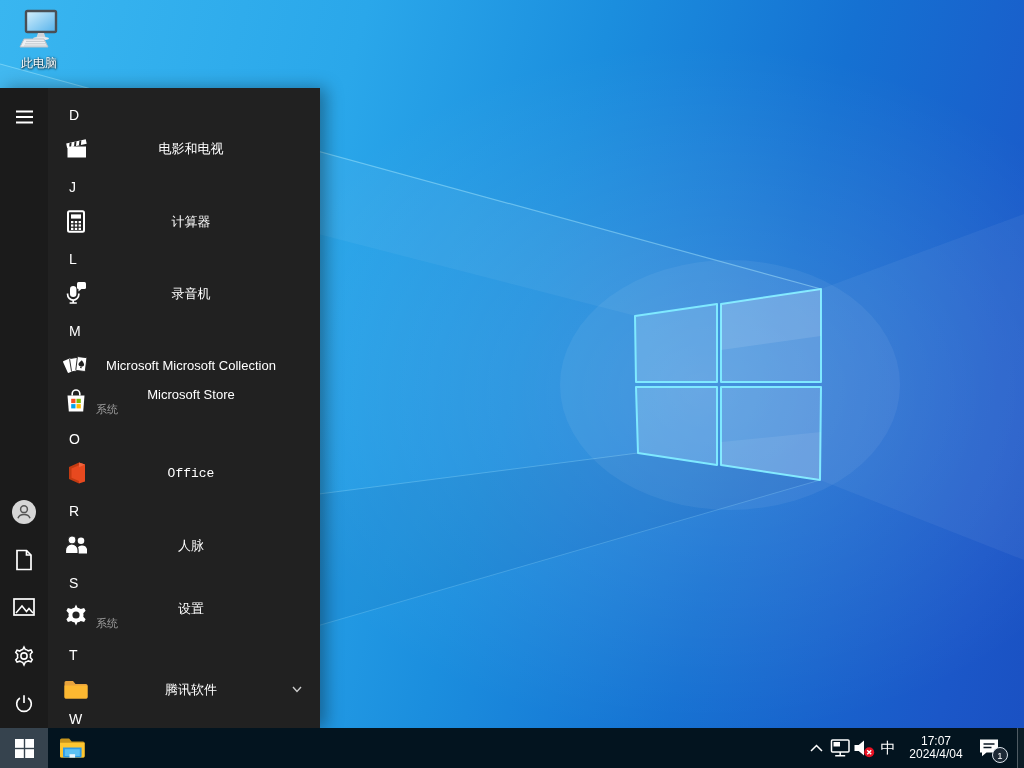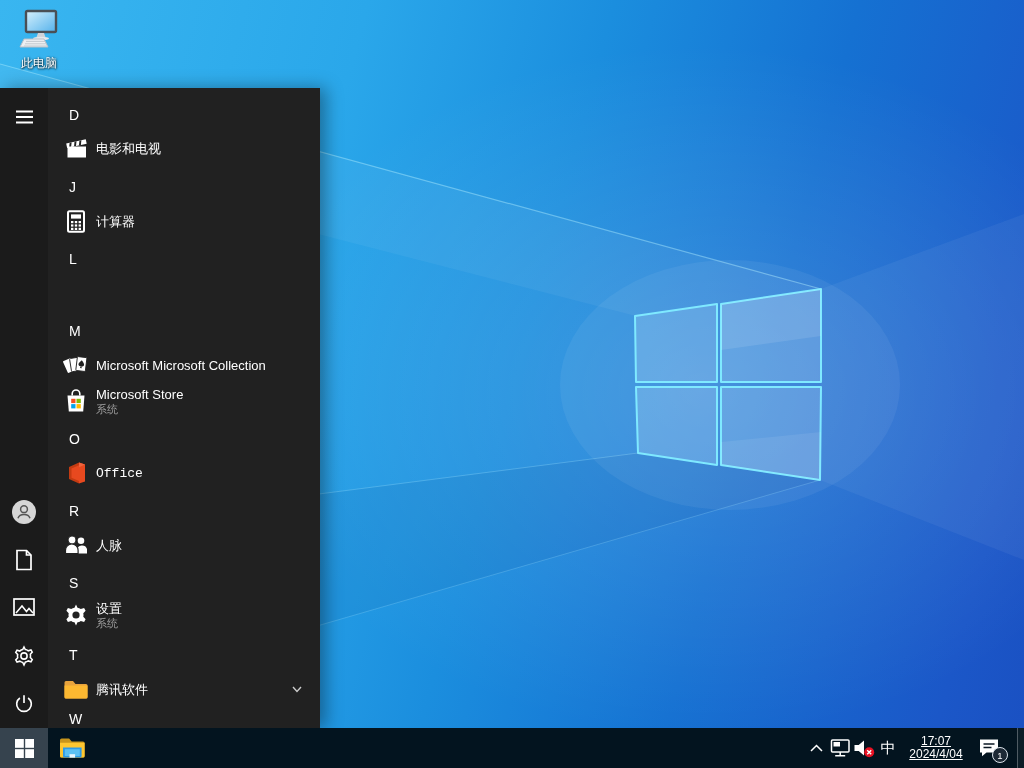--- a/index.html
+++ b/index.html
@@ -27,21 +27,21 @@
   .rail-btn{position:absolute;left:0;width:48px;height:48px;display:flex;
     align-items:center;justify-content:center;cursor:pointer;}
   .app-area{position:absolute;left:48px;top:0;right:0;height:100%;}
   .section-letter{position:absolute;left:21px;width:40px;height:22px;
     color:#fff;font-size:14px;display:flex;align-items:center;cursor:pointer;}
   .app-row{position:absolute;left:0;right:0;height:32px;display:flex;align-items:center;cursor:pointer;}
   .app-row.two-line{height:40px;}
   .app-icon{position:absolute;left:14px;width:28px;height:28px;display:flex;
     align-items:center;justify-content:center;}
   .app-texts{position:absolute;left:48px;right:34px;display:flex;flex-direction:column;justify-content:center;}
-  .app-label{color:#fff;font-size:13px;line-height:15px;white-space:nowrap;overflow:hidden;}
+  .app-label{color:#fff;font-size:13px;line-height:15px;white-space:nowrap;overflow:hidden;text-align:center;}
   .app-sublabel{color:#9e9e9e;font-size:11px;line-height:14px;}
   .row-chevron{position:absolute;right:16px;top:50%;margin-top:-7px;width:14px;height:14px;}
 
   
   .taskbar{position:absolute;left:0;top:728px;width:1024px;height:40px;background:#03141f;}
   .start-button{position:absolute;left:0;top:0;width:48px;height:40px;background:#36434e;
     display:flex;align-items:center;justify-content:center;cursor:pointer;}
   .task-btn{position:absolute;top:0;width:48px;height:40px;display:flex;
     align-items:center;justify-content:center;cursor:pointer;}
   .tray-item{position:absolute;top:0;height:40px;display:flex;align-items:center;
@@ -182,20 +182,34 @@
           </g>
         </svg>
           </span>
         <span class="app-texts">
             <span class="app-label">计算器</span>
           </span>
       </div>
 
       <div class="section-letter" style="top:160px;">L</div>
 
+      <div class="app-row" style="top:189px;">
+        <span class="app-icon">
+            <svg width="22" height="24" viewBox="0 0 22 24">
+          <rect x="12" y="1" width="9" height="7" rx="1.5" fill="#fff"></rect>
+          <polygon points="13.5,7.5 13.5,10.5 17,7.5" fill="#fff"></polygon>
+          <rect x="5" y="5" width="6.4" height="11" rx="3.2" fill="#fff"></rect>
+          <path d="M2.6,12.5 v1 a5.6,5.6 0 0 0 11.2,0 v-1" fill="none" stroke="#fff" stroke-width="1.7"></path>
+          <path d="M8.2,19.4 V22 M4.6,22 h7.2" stroke="#fff" stroke-width="1.7"></path>
+        </svg>
+          </span>
+        <span class="app-texts">
+            <span class="app-label">录音机</span>
+          </span>
+      </div>
 
       <div class="section-letter" style="top:232px;">M</div>
 
       <div class="app-row" style="top:261px;">
         <span class="app-icon">
             <svg width="26" height="24" viewBox="0 0 26 24">
           <rect x="2" y="6" width="9" height="13" rx="1" fill="#fff" transform="rotate(-24 6.5 12.5)"></rect>
           <rect x="7.5" y="4.8" width="9" height="13.4" rx="1" fill="#fff" stroke="#212121" stroke-width="0.9" transform="rotate(-9 12 11.5)"></rect>
           <g transform="rotate(7 18 11.5)">
             <rect x="13.5" y="4" width="9.6" height="14" rx="1" fill="#fff" stroke="#212121" stroke-width="0.9"></rect>
@@ -337,21 +351,21 @@
         <path d="M1.5,7 v6 h4.2 L11,17.5 V2.5 L5.7,7 Z" fill="#fff"></path>
         <circle cx="16.2" cy="14.2" r="5" fill="#e81123"></circle>
         <path d="M14.2,12.2 l4,4 M18.2,12.2 l-4,4" stroke="#fff" stroke-width="1.4"></path>
       </svg>
     </div>
 
     <div class="tray-item ime" style="left:876px;width:24px;">
       <span>中</span>
     </div>
 
-    <div class="tray-item clock" style="left:899px;width:74px;text-decoration:underline;">
+    <div class="tray-item clock" style="left:899px;width:74px;">
       <span>17:07</span>
       <span>2024/4/04</span>
     </div>
 
     <div class="tray-item" style="left:976px;width:38px;">
       <svg width="22" height="20" viewBox="0 0 22 20" style="margin-right:12px;">
         <path d="M2,1.5 h18 v13 H8.5 L4,18.2 v-3.7 H2 Z" fill="#fff"></path>
         <path d="M5.5,6 h11 M5.5,9.5 h8" stroke="#0b1824" stroke-width="1.6"></path>
       </svg>
       <span class="badge">1</span>

